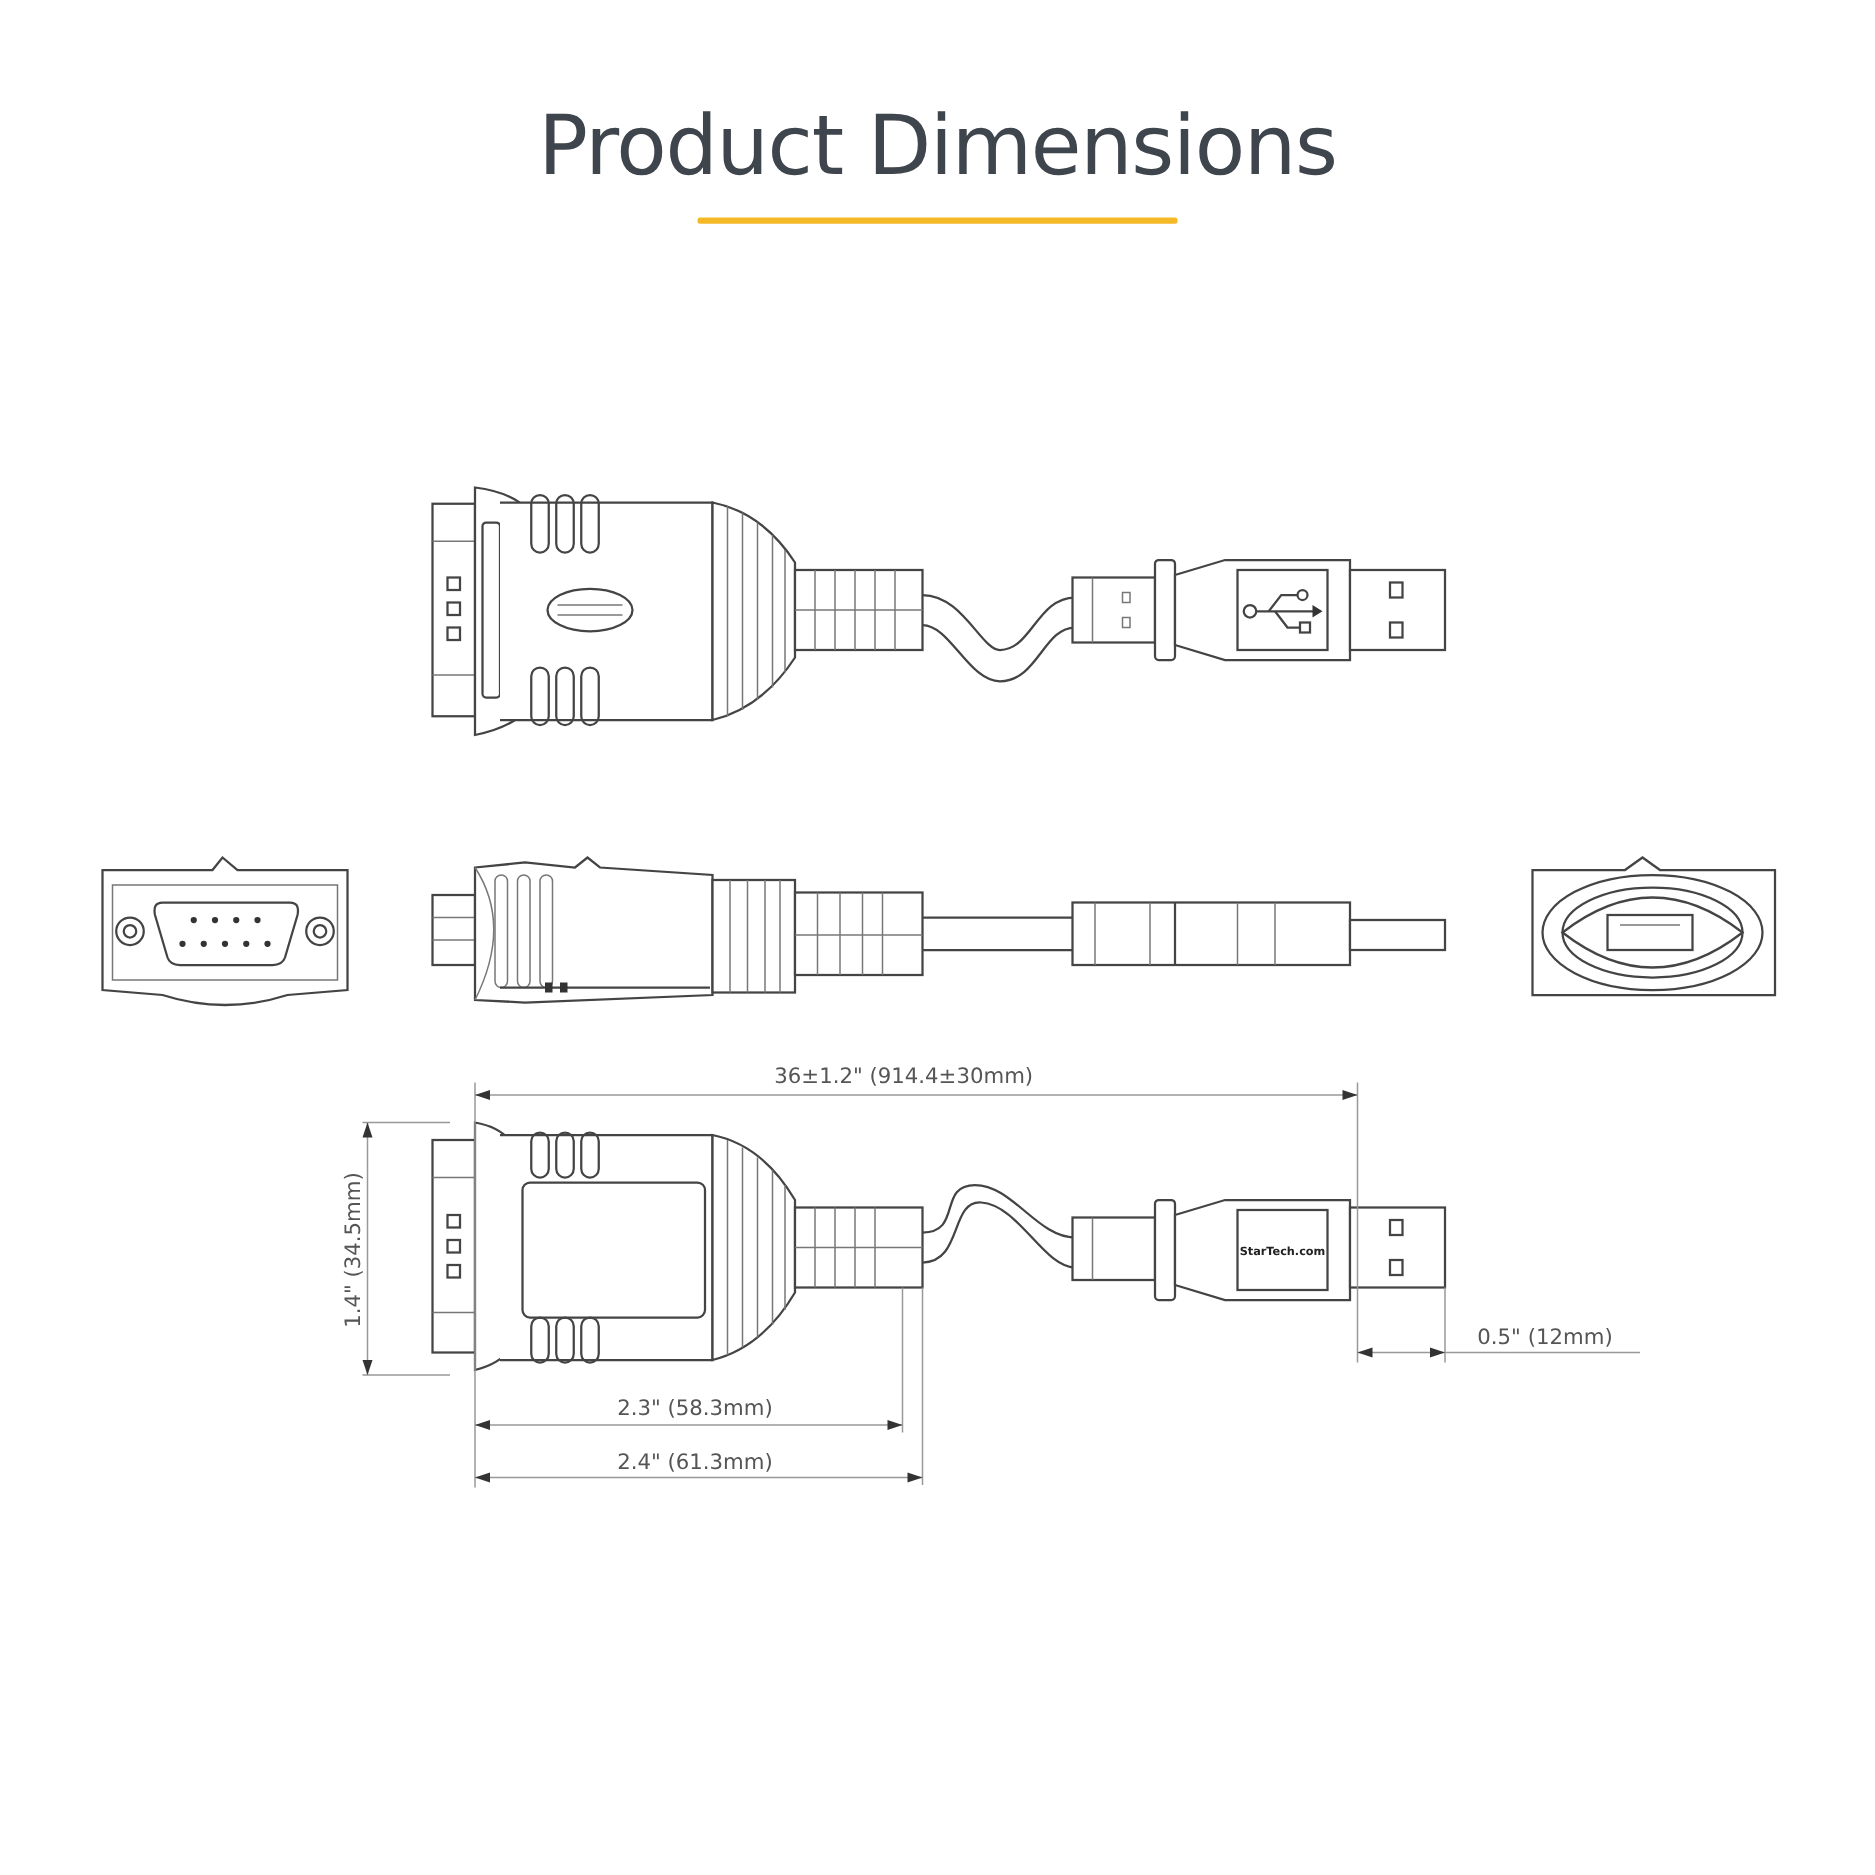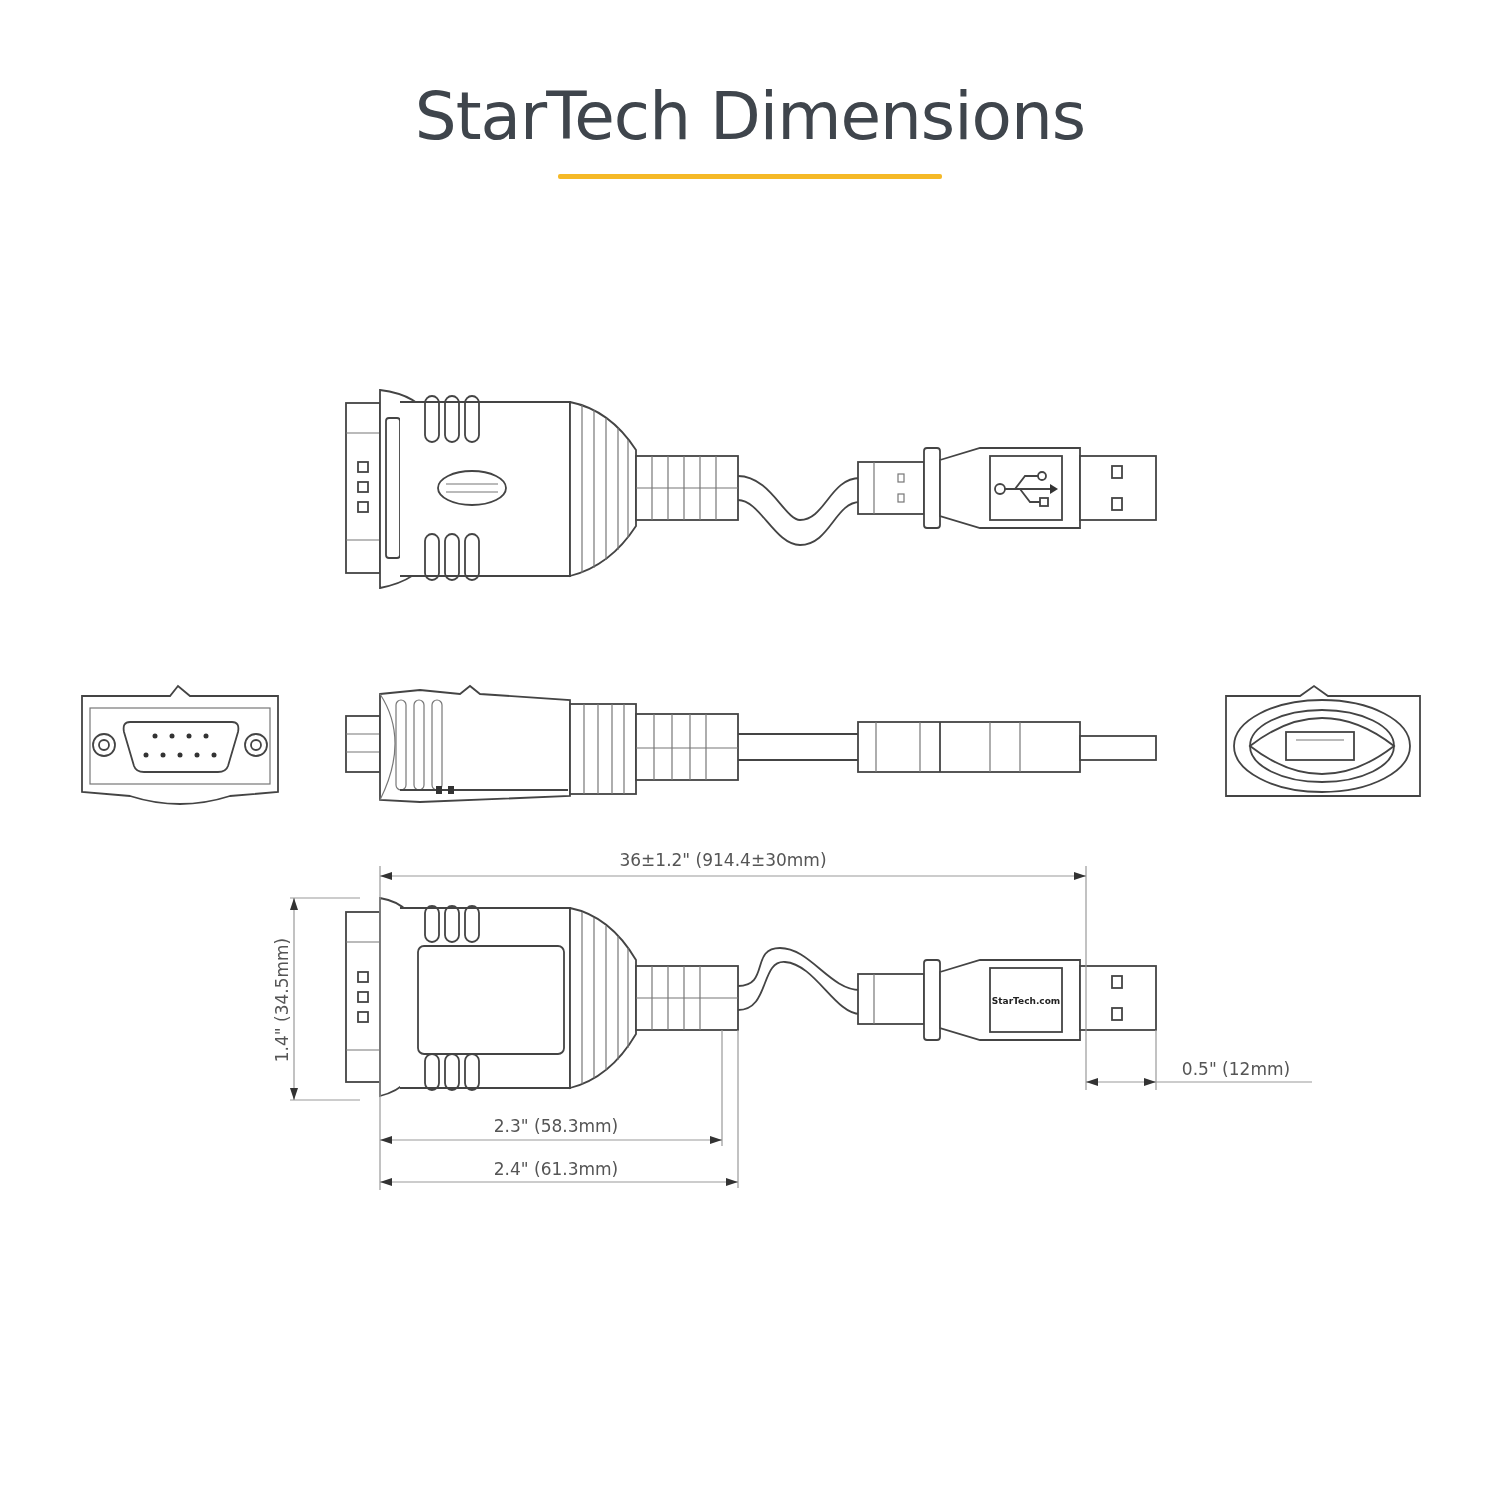--- a/index.html
+++ b/index.html
@@ -10,21 +10,21 @@
   .dimtext { font-family: "DejaVu Sans", sans-serif; font-size: 17px; fill: #555; }
   .ln { stroke: #444; stroke-width: 1.8; fill: none; }
   .lnl { stroke: #777; stroke-width: 1.2; fill: none; }
   .fillw { fill: #fff; stroke: #444; stroke-width: 1.8; }
   .dim { stroke: #999; stroke-width: 1.2; fill: none; }
   .arrow { fill: #333; }
 </style>
 </head>
 <body>
 
-<div class="title">StarTech Dimensions</div>
+<div class="title">Product Dimensions</div>
 <div class="title-rule"></div>
 
 <svg class="drawing" width="1500" height="1500" viewBox="0 0 1500 1500">
 
   <g>
 
     <rect x="346" y="403" width="34" height="170" class="fillw"></rect>
     <line x1="346" y1="433" x2="380" y2="433" class="lnl"></line>
     <line x1="346" y1="540" x2="380" y2="540" class="lnl"></line>
     <rect x="358" y="462" width="10" height="10" class="ln"></rect>

